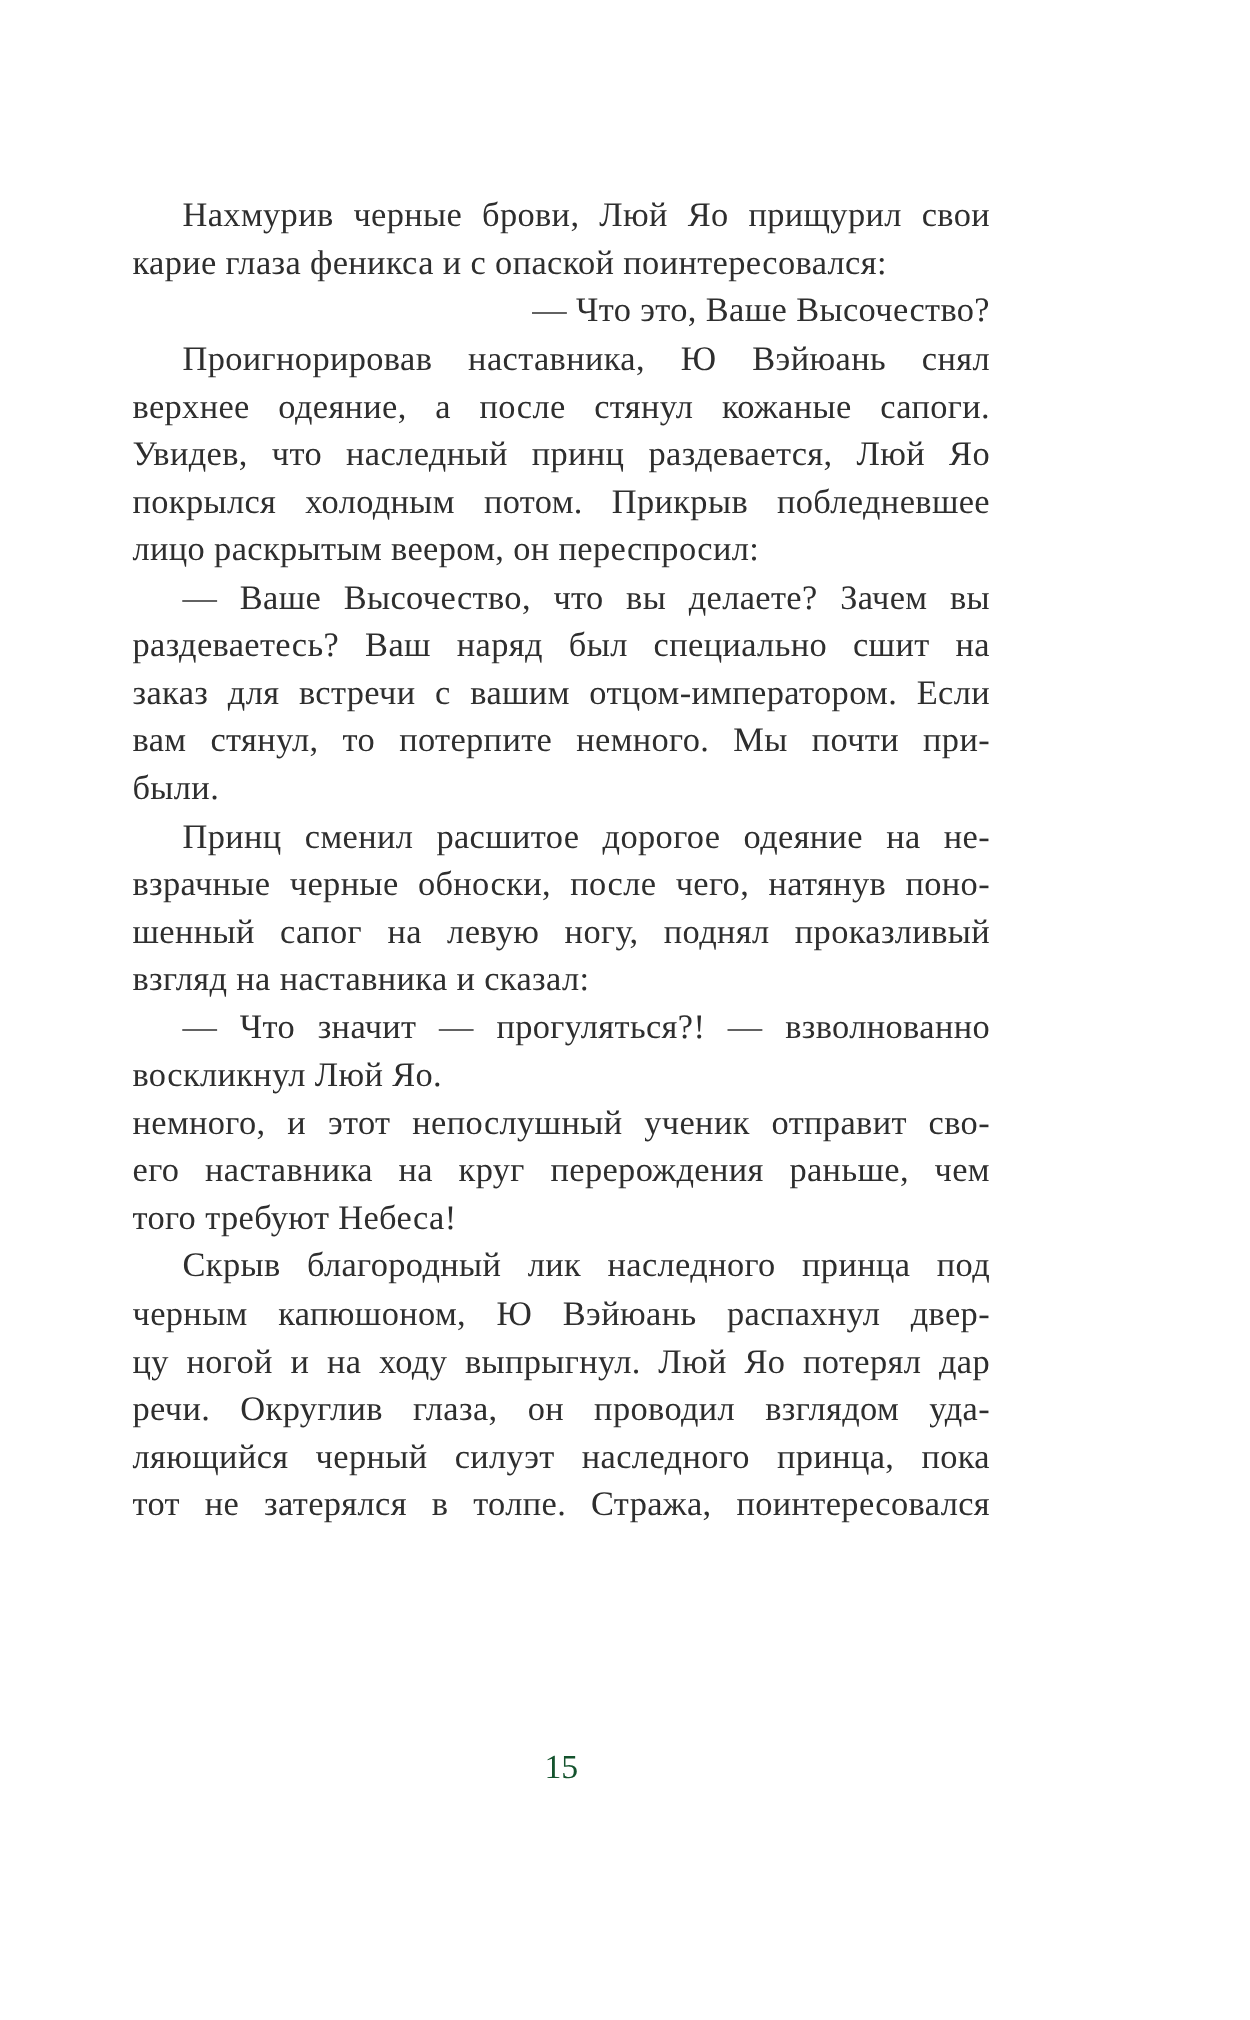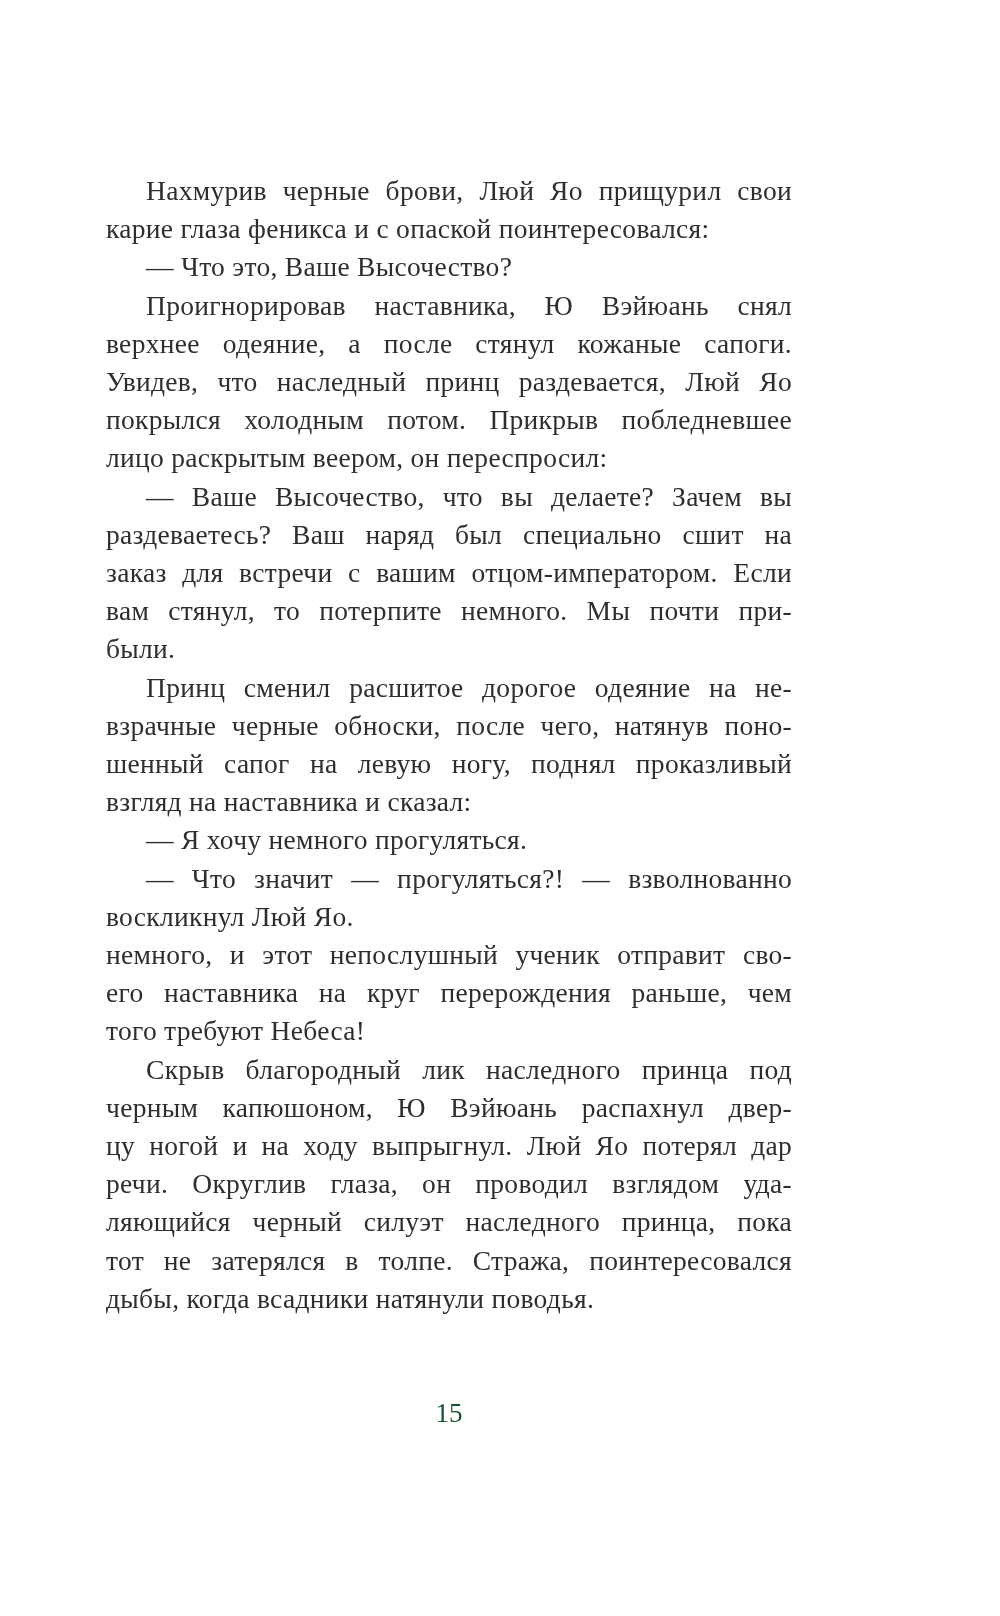--- a/index.html
+++ b/index.html
@@ -16,36 +16,37 @@
     position: absolute;
     left: 0; top: 0;
     width: 1000px;
     height: 1616px;
     background: #ffffff;
     overflow: hidden;
   }
   .text-block {
     position: absolute;
     left: 106px;
-    top: 172px;
+    top: 153px;
     width: 686px;
     font-size: 27.5px;
     line-height: 38.2px;
     letter-spacing: 0.3px;
   }
   .line {
     text-align: left;
     white-space: normal;
   }
   .line.just {
     text-align: justify;
     text-align-last: justify;
   }
   .line.indent {
     padding-left: 40px;
+    text-align: right;
   }
   .page-number {
     position: absolute;
     top: 1398px;
     left: 106px;
     width: 686px;
     text-align: center;
     font-size: 27px;
     color: #14532d;
   }
@@ -65,28 +66,26 @@
       <div class="line">лицо раскрытым веером, он переспросил:</div>
       <div class="line indent just">— Ваше Высочество, что вы делаете? Зачем вы</div>
       <div class="line just">раздеваетесь? Ваш наряд был специально сшит на</div>
       <div class="line just">заказ для встречи с вашим отцом-императором. Если</div>
       <div class="line just">вам стянул, то потерпите немного. Мы почти при-</div>
       <div class="line">были.</div>
       <div class="line indent just">Принц сменил расшитое дорогое одеяние на не-</div>
       <div class="line just">взрачные черные обноски, после чего, натянув поно-</div>
       <div class="line just">шенный сапог на левую ногу, поднял проказливый</div>
       <div class="line">взгляд на наставника и сказал:</div>
-      <div class="line indent">— Я хочу немного прогуляться.</div>
       <div class="line indent just">— Что значит — прогуляться?! — взволнованно</div>
       <div class="line">воскликнул Люй Яо.</div>
       <div class="line just">немного, и этот непослушный ученик отправит сво-</div>
       <div class="line just">его наставника на круг перерождения раньше, чем</div>
       <div class="line">того требуют Небеса!</div>
       <div class="line indent just">Скрыв благородный лик наследного принца под</div>
       <div class="line just">черным капюшоном, Ю Вэйюань распахнул двер-</div>
       <div class="line just">цу ногой и на ходу выпрыгнул. Люй Яо потерял дар</div>
       <div class="line just">речи. Округлив глаза, он проводил взглядом уда-</div>
       <div class="line just">ляющийся черный силуэт наследного принца, пока</div>
       <div class="line just">тот не затерялся в толпе. Стража, поинтересовался</div>
-      <div class="line">дыбы, когда всадники натянули поводья.</div>
     </main>
   <div class="page-number">15</div>
 </div>
 
 </body></html>

